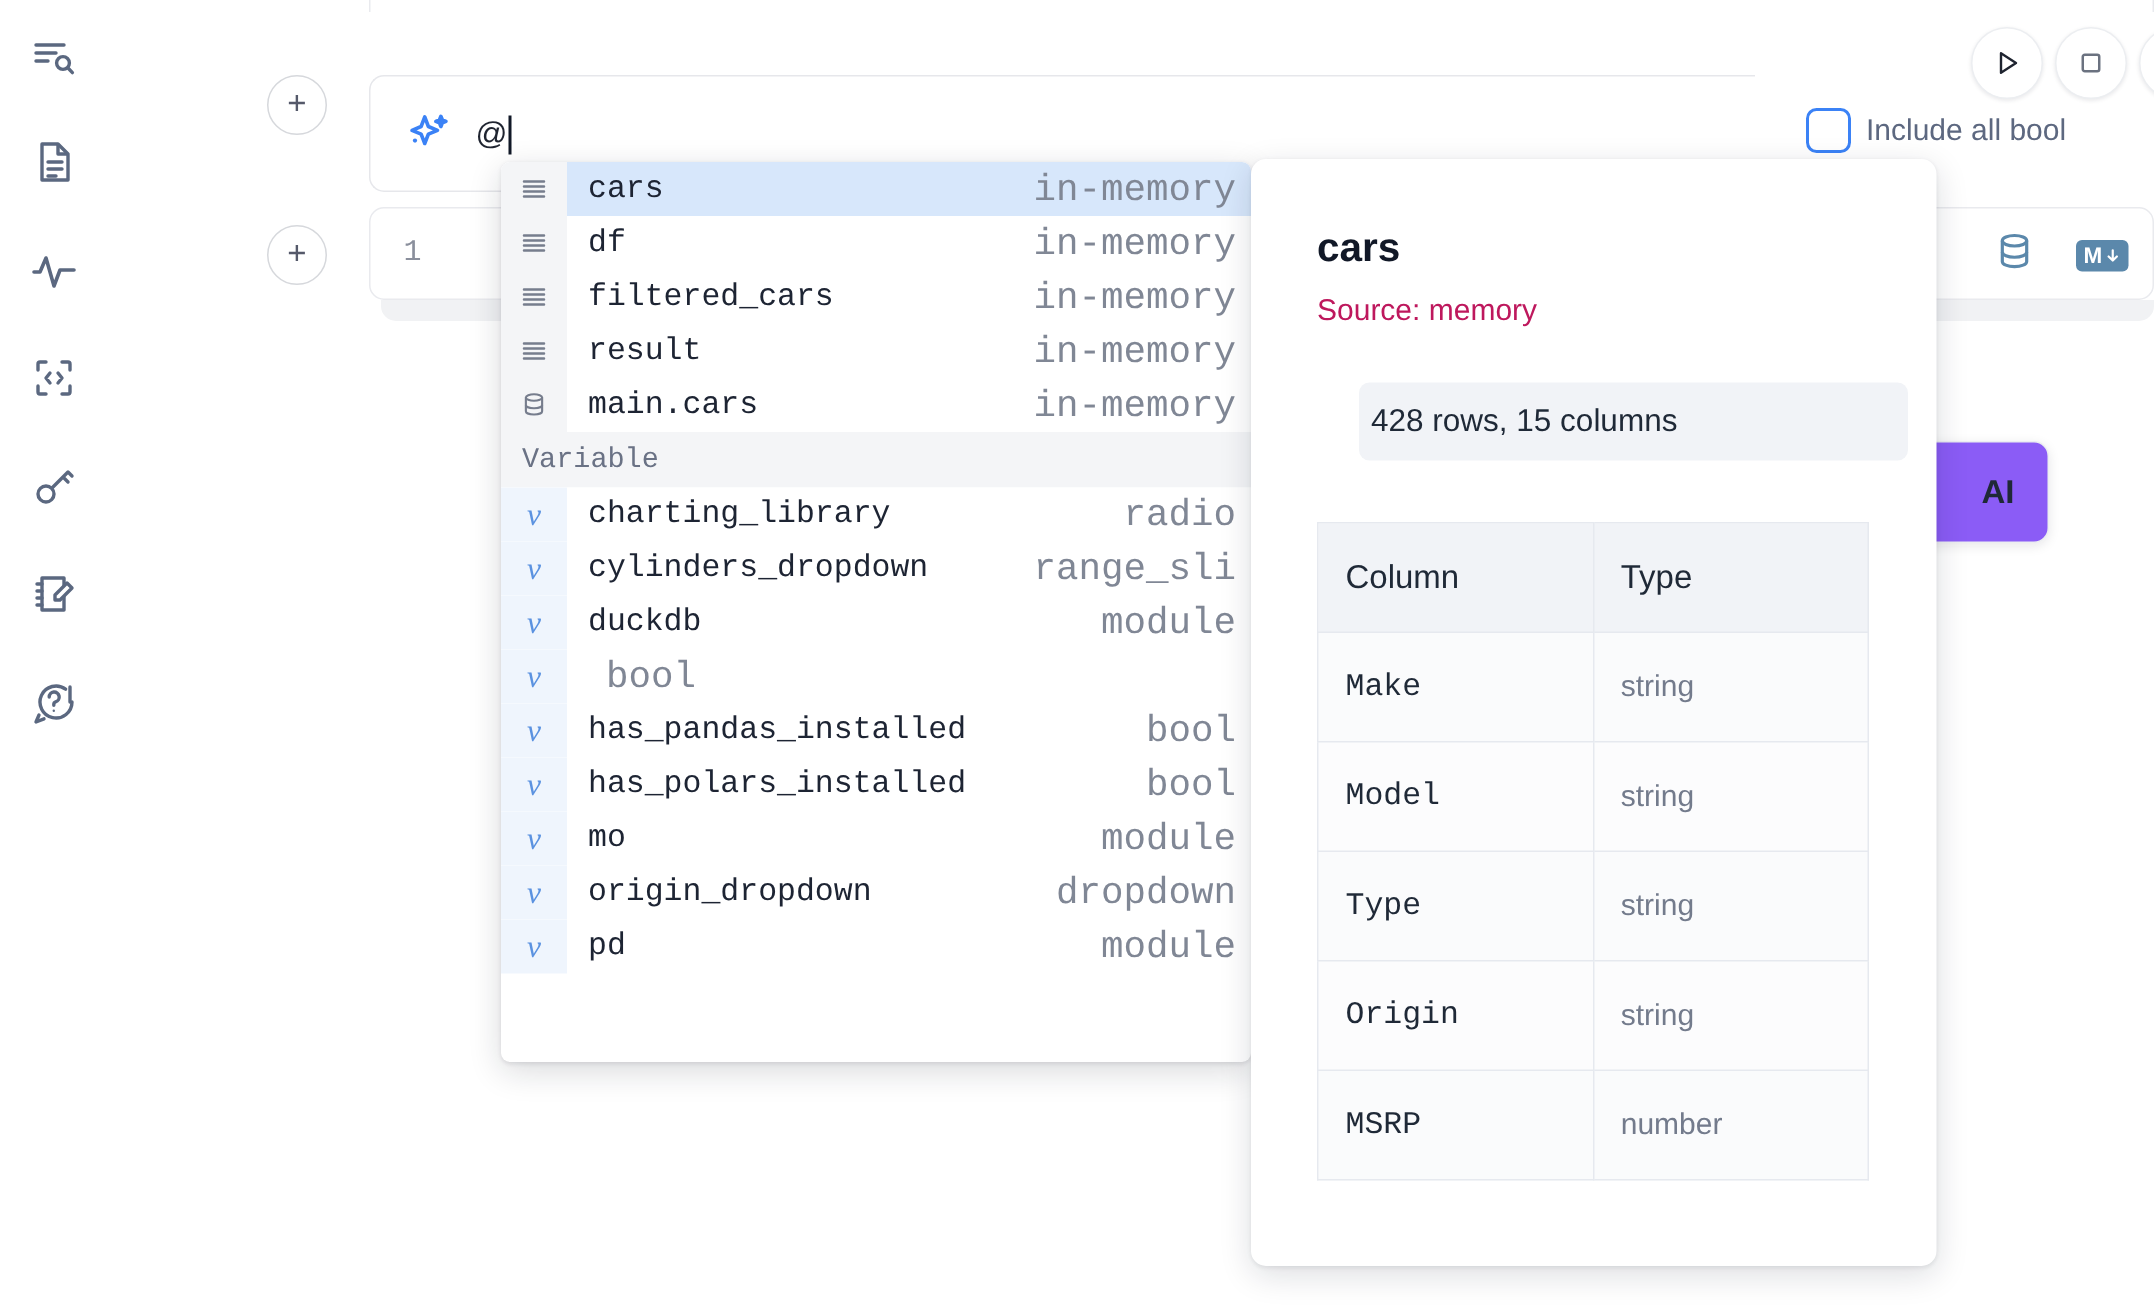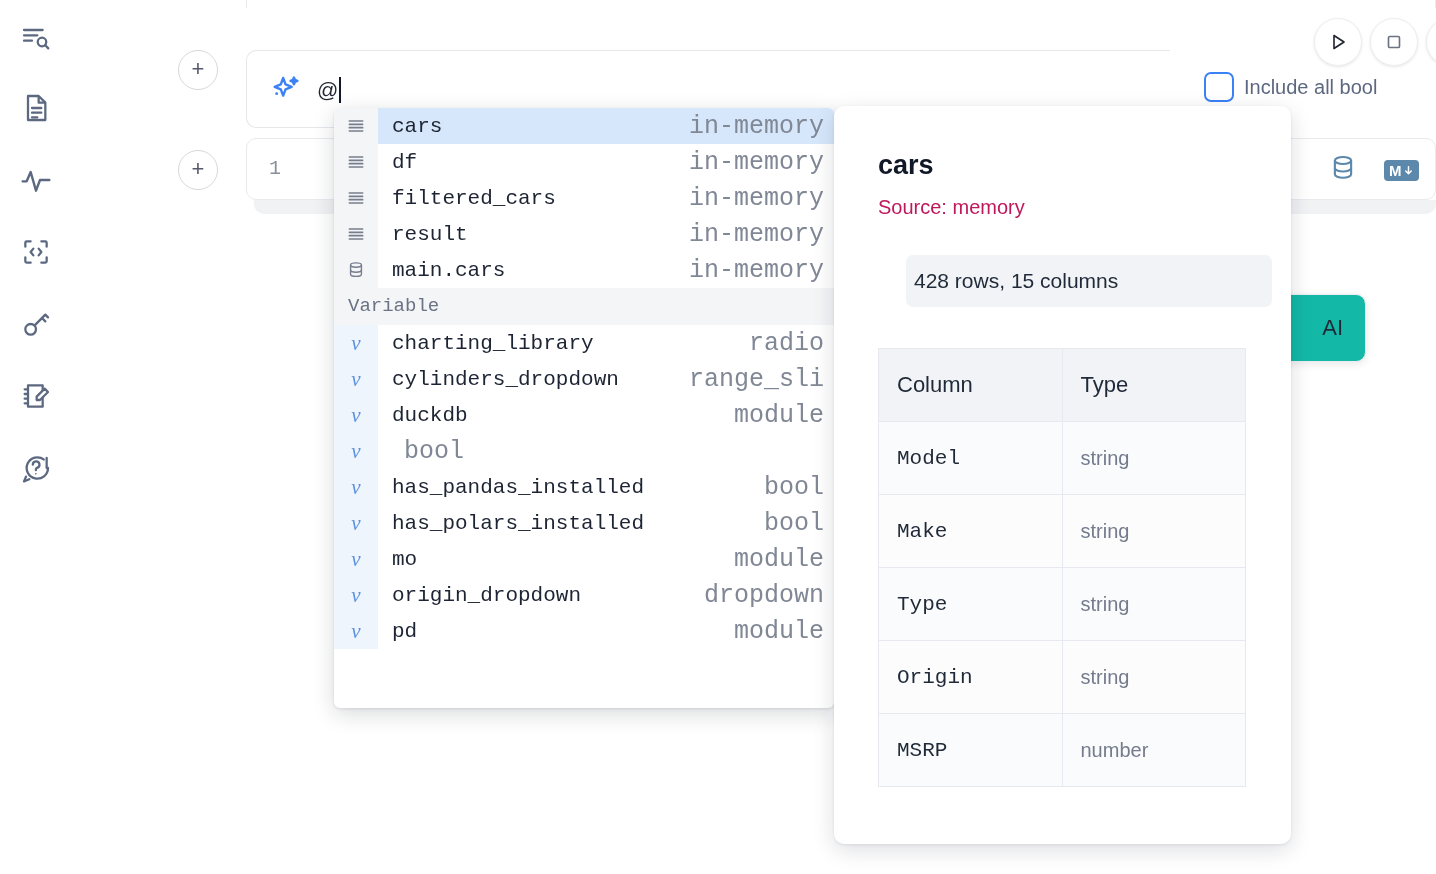--- a/index.html
+++ b/index.html
@@ -90,25 +90,25 @@
   .db-icon { color:#5b88ab; }
   .md-badge {
     background:#5b88ab; color:#fff; border-radius:4px;
     font-family:"Liberation Sans", sans-serif; font-weight:700; font-size:15px;
     padding:2px 5px; letter-spacing:.5px; display:flex; align-items:center; gap:1px;
   }
 
   
   .ai-pill {
     position:absolute; left:1228px; top:294px; width:138px; height:68px;
-    background:#14b8a6; border:1px solid #eceef1; border-radius:10px;
+    background:#8b5cf6; border:1px solid #eceef1; border-radius:10px;
     box-shadow:0 2px 8px rgba(16,24,40,.10);
     display:flex; align-items:center; justify-content:flex-end;
     padding-right:22px;
-    font-size:22px; font-weight:400; color:#1f2937;
+    font-size:22px; font-weight:700; color:#1f2937;
   }
 
   
   .ac {
     position:absolute; left:334px; top:108px; width:500px; height:600px;
     background:#fff; border-radius:6px;
     box-shadow:0 6px 22px rgba(16,24,40,.16), 0 1px 3px rgba(16,24,40,.10);
     overflow:hidden;
     font-family:"Liberation Mono", monospace;
   }
@@ -438,25 +438,25 @@
     <div class="prev-chip">428 rows, 15 columns</div>
     <table class="prev-table">
       <thead>
         <tr>
           <th>Column</th>
           <th>Type</th>
         </tr>
       </thead>
       <tbody id="prev-body">
           <tr>
-            <td class="col">Model</td>
+            <td class="col">Make</td>
             <td class="typ">string</td>
           </tr>
           <tr>
-            <td class="col">Make</td>
+            <td class="col">Model</td>
             <td class="typ">string</td>
           </tr>
           <tr>
             <td class="col">Type</td>
             <td class="typ">string</td>
           </tr>
           <tr>
             <td class="col">Origin</td>
             <td class="typ">string</td>
           </tr>

